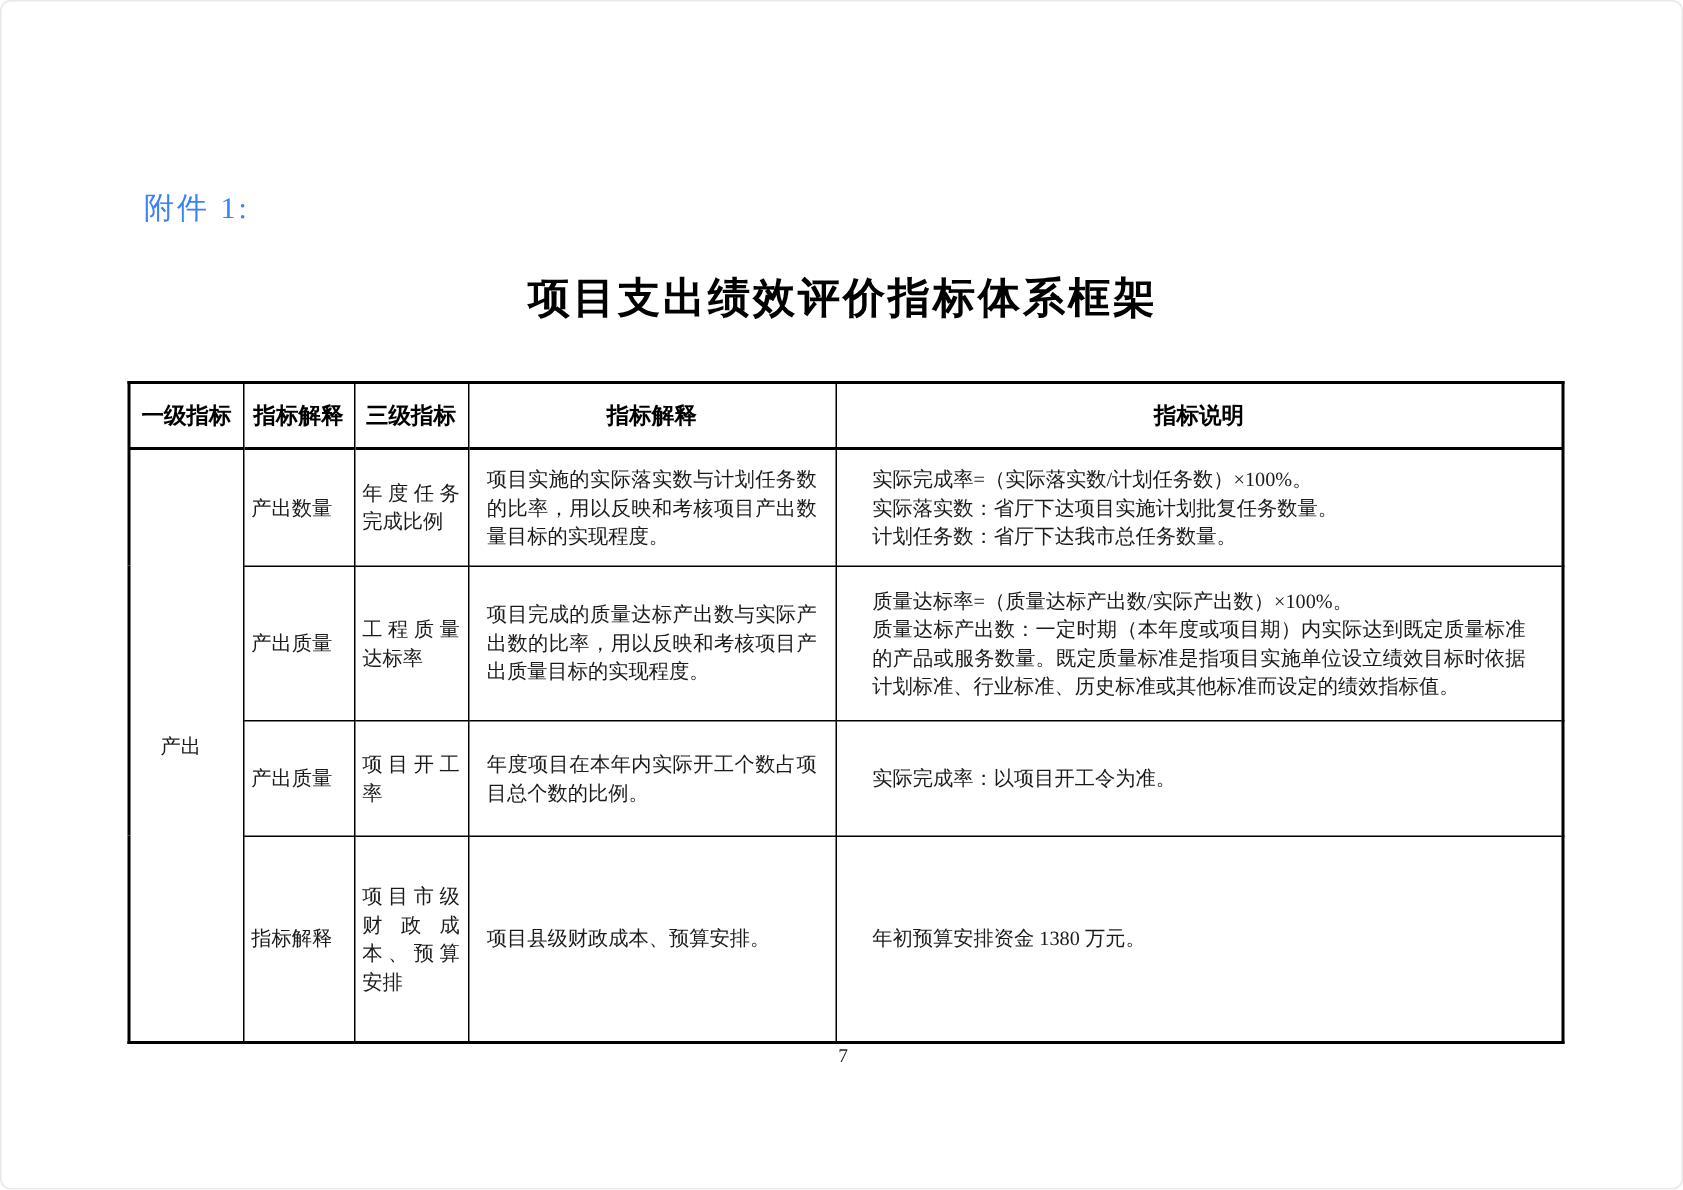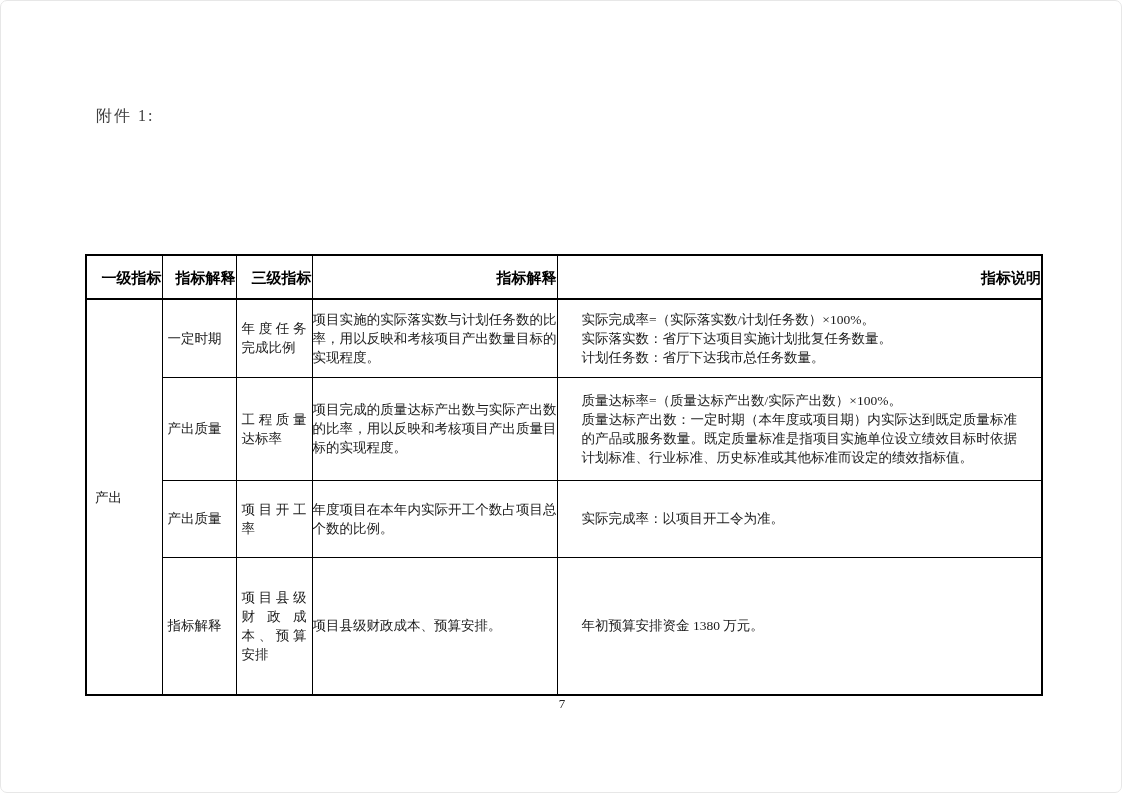--- a/index.html
+++ b/index.html
@@ -17,24 +17,24 @@
     width: 1122px;
     height: 793px;
     background: #fff;
     border: 1px solid #e7e7e7;
     border-radius: 7px;
     overflow: hidden;
   }
   .attachment-label {
     position: absolute;
     left: 95px;
-    top: 105px;
-    font-size: 16px;
+    top: 124px;
+    font-size: 20px;
     letter-spacing: 2px;
-    color: #404040;
+    color: #3b82f6;
   }
   .doc-title {
     position: absolute;
     top: 179px;
     left: 0;
     width: 1122px;
     text-align: center;
     font-family: "Liberation Sans", "DejaVu Sans", sans-serif;
     font-weight: bold;
     font-size: 28px;
@@ -58,51 +58,52 @@
     vertical-align: middle;
     font-size: 13.5px;
     line-height: 19px;
     color: #1a1a1a;
     overflow: hidden;
   }
   table.indicator-table th {
     font-family: "Liberation Sans", "DejaVu Sans", sans-serif;
     font-weight: bold;
     font-size: 15px;
-    text-align: right;
+    text-align: center;
     color: #000;
     border-bottom: 2px solid #000;
   }
   tr.header-row { height: 44px; }
   tr.row-1 { height: 78px; }
   tr.row-2 { height: 103px; }
   tr.row-3 { height: 77px; }
   tr.row-4 { height: 138px; }
-  td.cell-l1 { padding: 2px 8px; vertical-align: middle; }
+  td.cell-l1 { padding: 2px 20px; vertical-align: middle; }
   td.cell-l2 { padding: 2px 5px; }
   td.cell-l3 { padding: 2px 5px; text-align: justify; font-family: Liberation Serif, serif; }
-  td.cell-explain { padding: 4px 0; text-align: justify; font-family: Liberation Serif, serif; }
+  td.cell-explain { padding: 4px 12px; text-align: justify; font-family: Liberation Serif, serif; }
   td.cell-desc { padding: 4px 24px; text-align: justify; white-space: pre-line; }
   .page-number {
     position: absolute;
     top: 695px;
     left: 0;
     width: 1122px;
     text-align: center;
     font-size: 13px;
     color: #222;
   }
 </style>
 </head>
 <body>
 
 <div class="page">
 
   <div class="attachment-label">附件 1:</div>
 
+  <div class="doc-title">项目支出绩效评价指标体系框架</div>
 
   <div class="table-wrap">
     <table class="indicator-table">
       <colgroup>
         <col style="width:76px">
         <col style="width:74px">
         <col style="width:76px">
         <col style="width:245px">
         <col style="width:485px">
       </colgroup>
@@ -110,21 +111,21 @@
         <tr class="header-row">
           <th>一级指标</th>
           <th>指标解释</th>
           <th>三级指标</th>
           <th>指标解释</th>
           <th>指标说明</th>
         </tr>
 
         <tr class="row-1">
           <td class="cell-l1" rowspan="4">产出</td>
-          <td class="cell-l2">一定时期</td>
+          <td class="cell-l2">产出数量</td>
           <td class="cell-l3">年度任务完成比例</td>
           <td class="cell-explain">项目实施的实际落实数与计划任务数的比率，用以反映和考核项目产出数量目标的实现程度。</td>
           <td class="cell-desc">实际完成率=（实际落实数/计划任务数）×100%。
 实际落实数：省厅下达项目实施计划批复任务数量。
 计划任务数：省厅下达我市总任务数量。</td>
         </tr>
 
         <tr class="row-2">
           <td class="cell-l2">产出质量</td>
           <td class="cell-l3">工程质量达标率</td>
@@ -135,21 +136,21 @@
 
         <tr class="row-3">
           <td class="cell-l2">产出质量</td>
           <td class="cell-l3">项目开工率</td>
           <td class="cell-explain">年度项目在本年内实际开工个数占项目总个数的比例。</td>
           <td class="cell-desc">实际完成率：以项目开工令为准。</td>
         </tr>
 
         <tr class="row-4">
           <td class="cell-l2">指标解释</td>
-          <td class="cell-l3">项目县级财政成本、预算安排</td>
+          <td class="cell-l3">项目市级财政成本、预算安排</td>
           <td class="cell-explain">项目县级财政成本、预算安排。</td>
           <td class="cell-desc">年初预算安排资金 1380 万元。</td>
         </tr>
       </tbody>
     </table>
   </div>
 
   <div class="page-number">7</div>
 
 </div>

